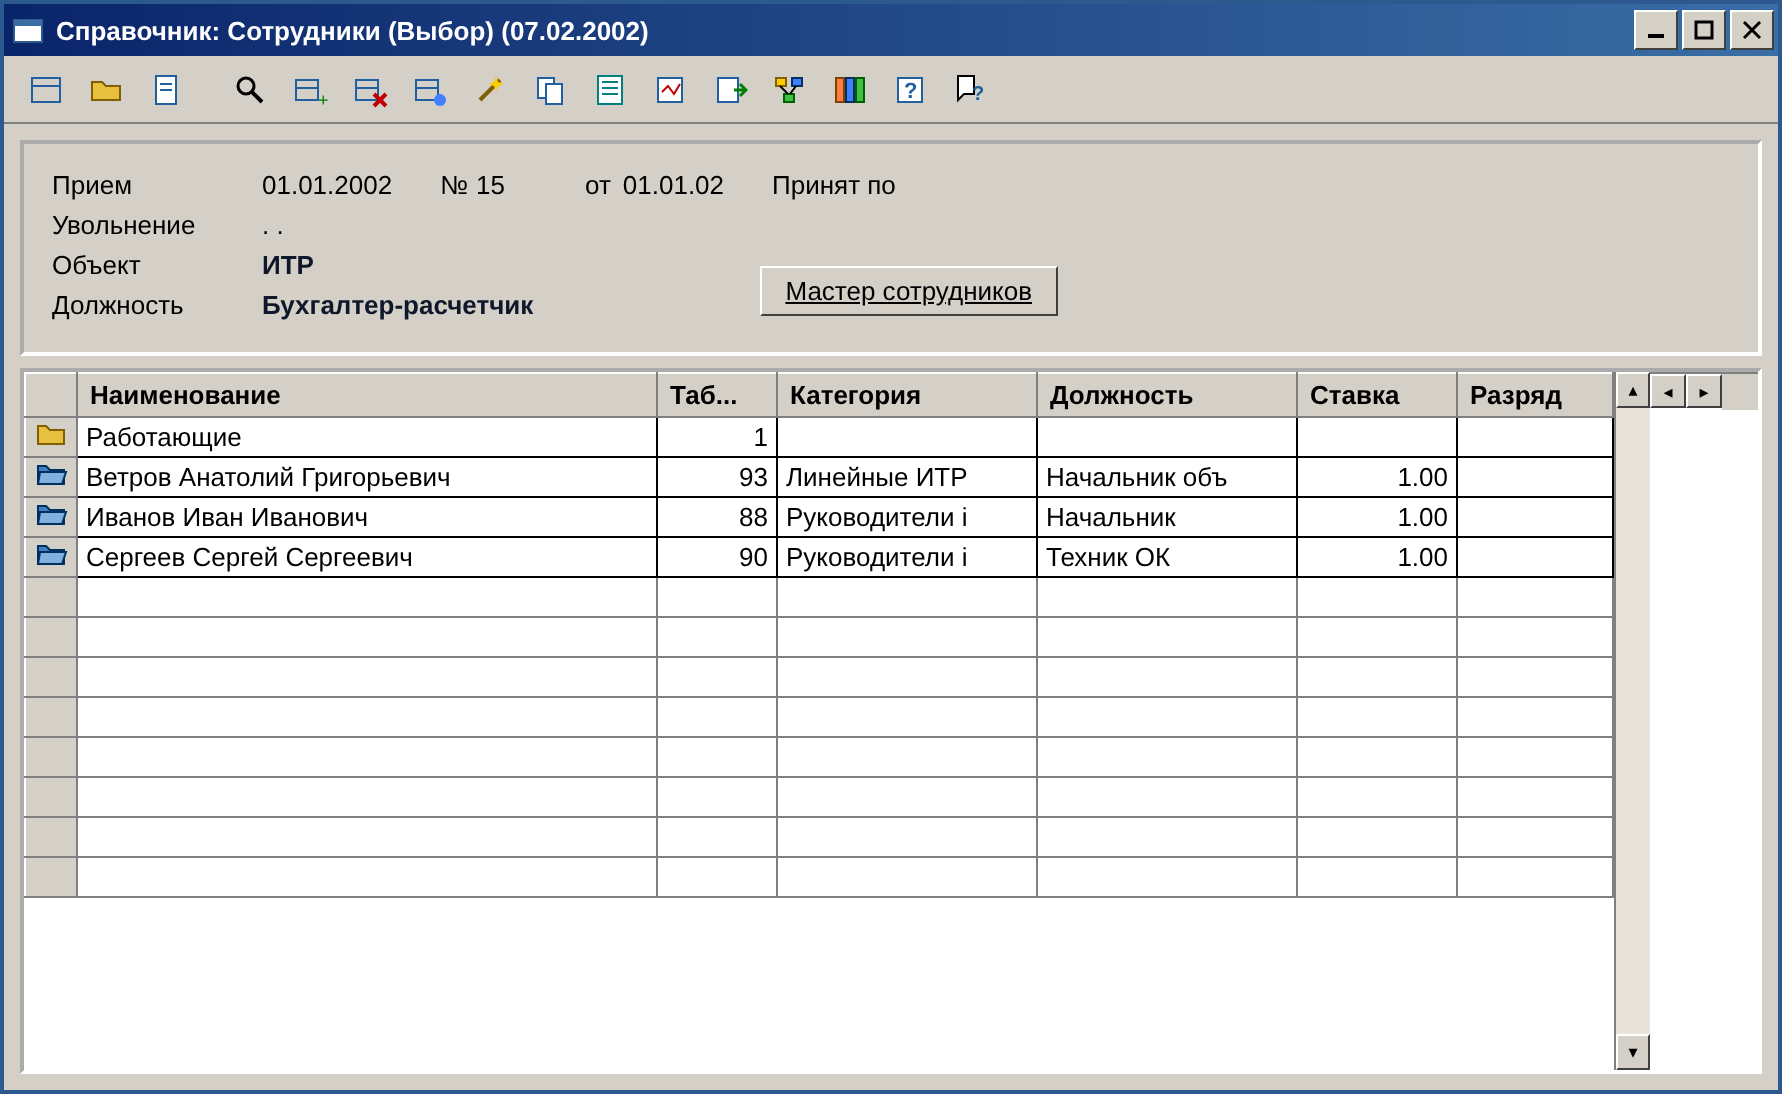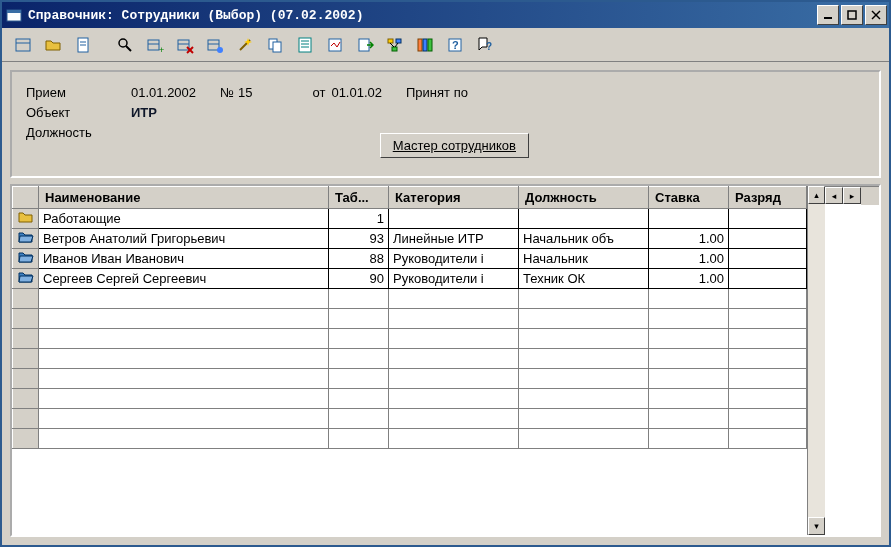--- a/index.html
+++ b/index.html
@@ -22,21 +22,20 @@
   }
   .titlebar {
     height: 26px;
     background: linear-gradient(to right, #0a246a, #3a6ea5);
     color: #fff;
     display: flex;
     align-items: center;
     padding: 0 2px 0 4px;
     font-weight: bold;
     font-size: 13px;
-    font-family: Liberation Mono, monospace;
   }
   .titlebar .app-icon {
     width: 16px; height: 16px;
     margin-right: 6px;
     display:flex;align-items:center;justify-content:center;
   }
   .titlebar .title { flex: 1; }
   .titlebar .win-btns { display:flex; gap:2px; }
   .win-btn {
     width: 22px; height: 20px;
@@ -307,31 +306,36 @@
         </svg>
       </div>
   </div>
 
   <div class="content">
     <div class="info-panel">
       <div class="info-row">
         <span class="lbl">Прием</span>
         <span class="val-norm">01.01.2002</span>
         <span class="val-norm" style="margin-right:4px;">№</span>
-        <span class="val-norm" style="margin-right:60px;">15</span>
+        <span class="val-norm" style="margin-right:40px;">15</span>
         <span class="val-norm" style="margin-right:6px;">от</span>
         <span class="val-norm" style="">01.01.02</span>
         <span class="val-norm">Принят по</span>
       </div>
       <div class="info-row">
+        <span class="lbl">Увольнение</span>
+        <span class="val-norm">. .</span>
+      </div>
+      <div class="info-row">
         <span class="lbl">Объект</span>
         <span class="val">ИТР</span>
       </div>
       <div class="info-row">
         <span class="lbl">Должность</span>
+        <span class="val">Бухгалтер-расчетчик</span>
       </div>
       <button class="master-btn">Мастер сотрудников</button>
     </div>
 
     <div class="grid-wrap">
       <div class="grid-inner">
         <div class="grid-table-wrap">
           <table class="grid">
             <colgroup>
               <col style="width:26px">

